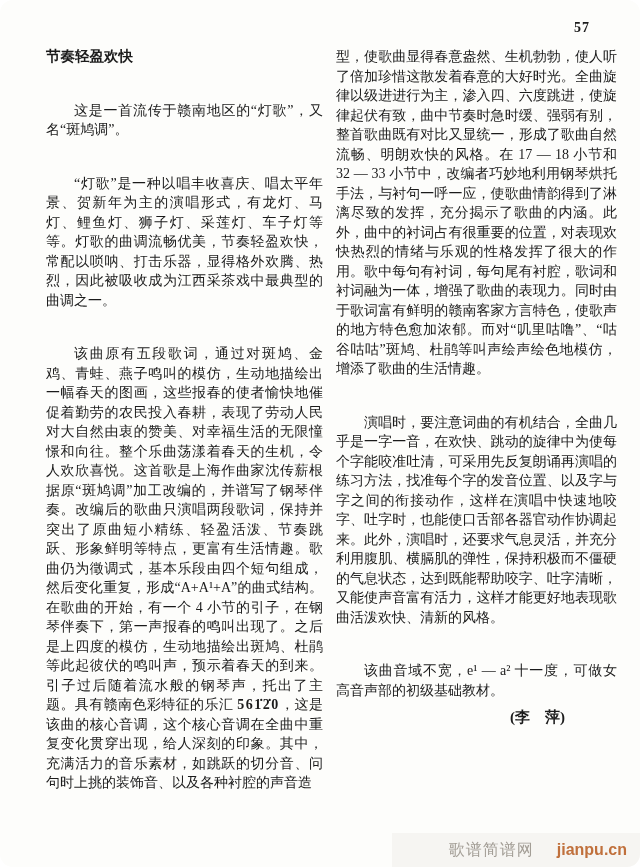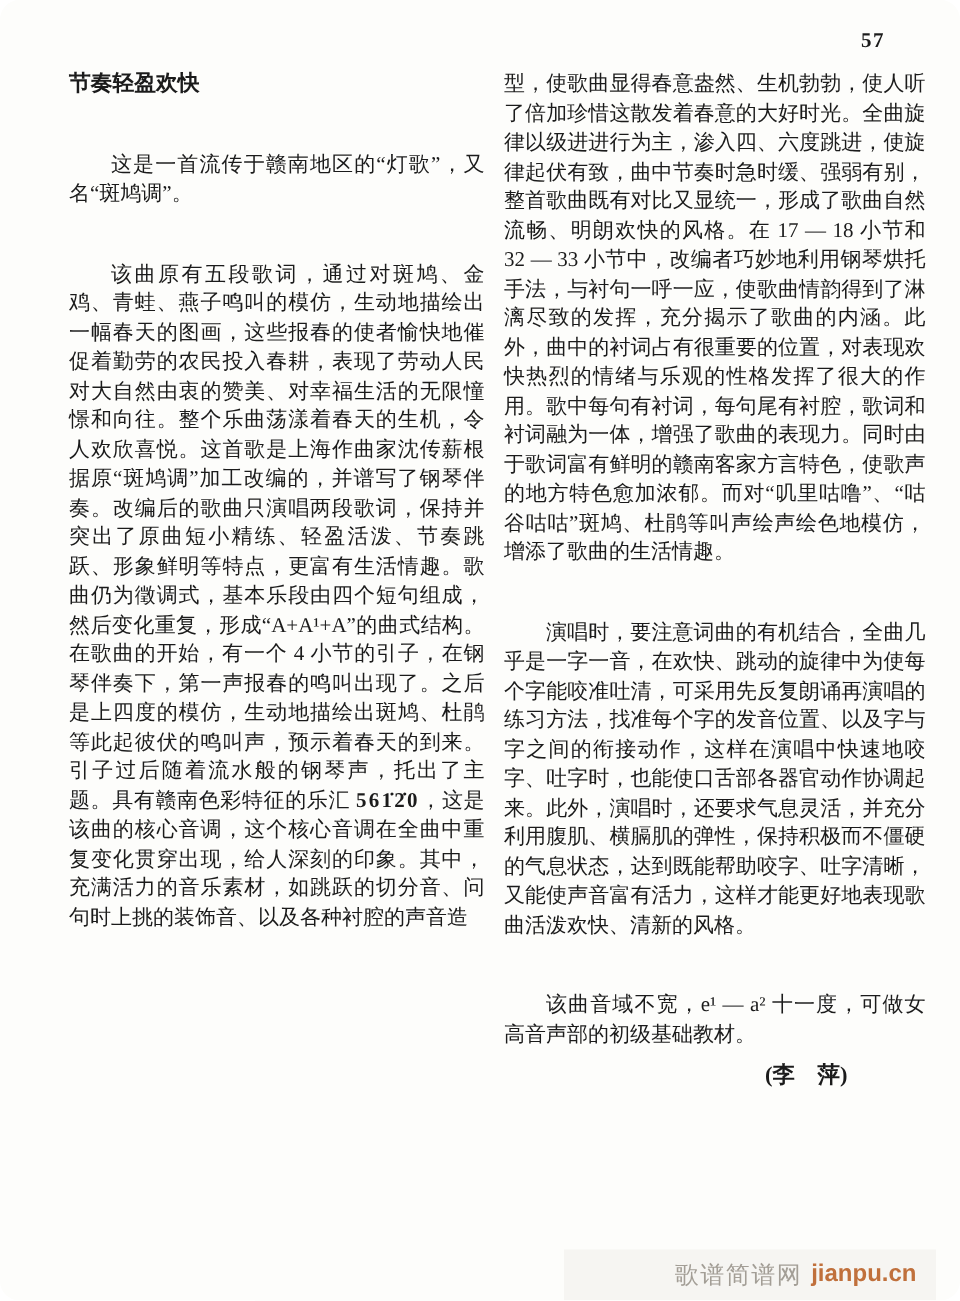--- a/index.html
+++ b/index.html
@@ -46,54 +46,55 @@
   }
   .signature {
     margin-top: 8px;
     padding-right: 52px;
     text-align: right;
     font-weight: bold;
     font-size: 15px;
   }
   .watermark-strip {
     position: absolute;
-    right: 16px;
+    right: 0;
     bottom: 0;
     width: 248px;
     height: 34px;
     background: #f6f5f2;
     display: flex;
     align-items: center;
     justify-content: flex-end;
     padding-right: 13px;
     box-sizing: border-box;
   }
   .wm-name {
     color: #a39e96;
     font-size: 16px;
     letter-spacing: 1px;
   }
   .wm-url {
     color: #c0703c;
     font-size: 16px;
-    margin-left: 6px;
+    margin-left: 23px;
     font-family: "Liberation Sans", sans-serif;
     font-weight: bold;
   }
 </style>
 </head>
 <body>
 
 <div class="page">
 
   <div class="page-number">57</div>
 
   <div class="col col-left">
     <h2 class="heading">节奏轻盈欢快</h2>
     <p class="para indent">这是一首流传于赣南地区的“灯歌”，又名“斑鸠调”。</p>
+    <p class="para indent">“灯歌”是一种以唱丰收喜庆、唱太平年景、贺新年为主的演唱形式，有龙灯、马灯、鲤鱼灯、狮子灯、采莲灯、车子灯等等。灯歌的曲调流畅优美，节奏轻盈欢快，常配以唢呐、打击乐器，显得格外欢腾、热烈，因此被吸收成为江西采茶戏中最典型的曲调之一。</p>
     <p class="para indent"><span>该曲原有五段歌词，通过对斑鸠、金鸡、青蛙、燕子鸣叫的模仿，生动地描绘出一幅春天的图画，这些报春的使者愉快地催促着勤劳的农民投入春耕，表现了劳动人民对大自然由衷的赞美、对幸福生活的无限憧憬和向往。整个乐曲荡漾着春天的生机，令人欢欣喜悦。这首歌是上海作曲家沈传薪根据原“斑鸠调”加工改编的，并谱写了钢琴伴奏。改编后的歌曲只演唱两段歌词，保持并突出了原曲短小精练、轻盈活泼、节奏跳跃、形象鲜明等特点，更富有生活情趣。歌曲仍为徵调式，基本乐段由四个短句组成，然后变化重复，形成“A+A¹+A”的曲式结构。在歌曲的开始，有一个 4 小节的引子，在钢琴伴奏下，第一声报春的鸣叫出现了。之后是上四度的模仿，生动地描绘出斑鸠、杜鹃等此起彼伏的鸣叫声，预示着春天的到来。引子过后随着流水般的钢琴声，托出了主题。具有赣南色彩特征的乐汇 </span><span class="motif">561̇2̇0</span><span>，这是该曲的核心音调，这个核心音调在全曲中重复变化贯穿出现，给人深刻的印象。其中，充满活力的音乐素材，如跳跃的切分音、问句时上挑的装饰音、以及各种衬腔的声音造</span></p>
   </div>
 
   <div class="col col-right">
     <p class="para">型，使歌曲显得春意盎然、生机勃勃，使人听了倍加珍惜这散发着春意的大好时光。全曲旋律以级进进行为主，渗入四、六度跳进，使旋律起伏有致，曲中节奏时急时缓、强弱有别，整首歌曲既有对比又显统一，形成了歌曲自然流畅、明朗欢快的风格。在 17 — 18 小节和 32 — 33 小节中，改编者巧妙地利用钢琴烘托手法，与衬句一呼一应，使歌曲情韵得到了淋漓尽致的发挥，充分揭示了歌曲的内涵。此外，曲中的衬词占有很重要的位置，对表现欢快热烈的情绪与乐观的性格发挥了很大的作用。歌中每句有衬词，每句尾有衬腔，歌词和衬词融为一体，增强了歌曲的表现力。同时由于歌词富有鲜明的赣南客家方言特色，使歌声的地方特色愈加浓郁。而对“叽里咕噜”、“咕谷咕咕”斑鸠、杜鹃等叫声绘声绘色地模仿，增添了歌曲的生活情趣。</p>
     <p class="para indent">演唱时，要注意词曲的有机结合，全曲几乎是一字一音，在欢快、跳动的旋律中为使每个字能咬准吐清，可采用先反复朗诵再演唱的练习方法，找准每个字的发音位置、以及字与字之间的衔接动作，这样在演唱中快速地咬字、吐字时，也能使口舌部各器官动作协调起来。此外，演唱时，还要求气息灵活，并充分利用腹肌、横膈肌的弹性，保持积极而不僵硬的气息状态，达到既能帮助咬字、吐字清晰，又能使声音富有活力，这样才能更好地表现歌曲活泼欢快、清新的风格。</p>
     <p class="para indent">该曲音域不宽，e¹ — a² 十一度，可做女高音声部的初级基础教材。</p>
     <div class="signature">(李　萍)</div>
   </div>
 

